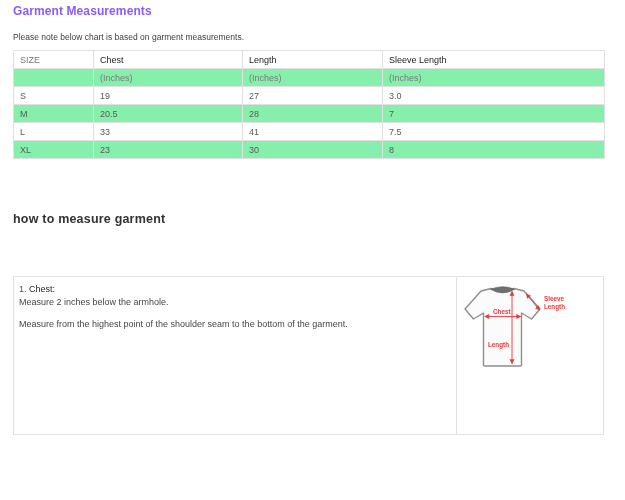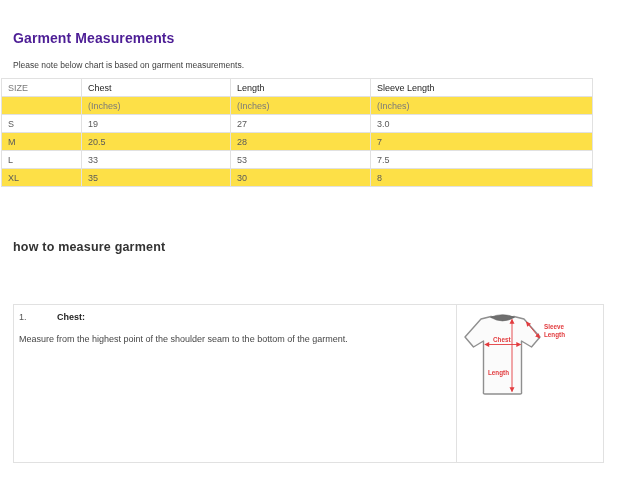--- a/index.html
+++ b/index.html
@@ -5,33 +5,33 @@
   * { box-sizing: border-box; }
   html,body { margin:0; padding:0; }
   body {
     width: 625px; height: 500px;
     background: #ffffff;
     font-family: "Liberation Sans", "DejaVu Sans", sans-serif;
     color: #4a4a4a;
     overflow: hidden;
   }
   h1 {
-    margin: 30px 0 0 13px;
-    font-size: 14px;
+    margin: 4px 0 0 13px;
+    font-size: 12px;
     font-weight: 700;
-    color: #4c1d95;
+    color: #8b5cf6;
     letter-spacing: .1px;
   }
   .note {
     margin: 14px 5px 8px 13px;
     font-size: 8.5px;
     color: #3d3d3d;
   }
   table.size-table {
-    margin-left: 1px;
+    margin-left: 13px;
     width: 591px;
     border-collapse: collapse;
     font-size: 9px;
     table-layout: fixed;
   }
   table.size-table td, table.size-table th {
     border: 1px solid #e1e1e1;
     height: 18px;
     padding: 0 4px 0 6px;
     text-align: left;
@@ -40,21 +40,21 @@
     overflow: hidden;
     white-space: nowrap;
   }
   .col-size { width: 80px; }
   .col-chest { width: 149px; }
   .col-length { width: 140px; }
   .col-sleeve { width: 222px; }
   th.bold-head { font-weight: 700; color: #1f1f1f; }
   .muted { color: #7a7a7a; }
   .cellval { color: #5a5a5a; }
-  tr.stripe { background: #fde047; }
+  tr.stripe { background: #86efac; }
   h2 {
     margin: 53px 0 16px 13px;
     font-size: 12.5px;
     font-weight: 700;
     color: #333333;
     letter-spacing: .2px;
   }
   .measure-box {
     margin: 50px 0 0 13px;
     width: 591px;
@@ -63,21 +63,21 @@
     display: flex;
   }
   .instructions {
     flex: 1 1 auto;
     padding: 6px 8px 0 5px;
     font-size: 9px;
   }
   .step { margin-bottom: 9px; }
   .step-head { line-height: 13px; }
   .step-num { color: #555555; }
-  .step-label { font-weight: 700; color: #1f1f1f; margin-left: 28px; }
+  .step-label { font-weight: 400; color: #1f1f1f; }
   .step-text { line-height: 13px; color: #474747; }
   .diagram-col {
     width: 147px;
     flex: 0 0 147px;
     border-left: 1px solid #e1e1e1;
     padding-top: 3px;
   }
   .diagram-col svg { display: block; }
 </style>
 </head>
@@ -108,41 +108,42 @@
   </tr>
   <tr class="stripe">
     <td class="cellval">M</td>
     <td class="cellval">20.5</td>
     <td class="cellval">28</td>
     <td class="cellval">7</td>
   </tr>
   <tr>
     <td class="cellval">L</td>
     <td class="cellval">33</td>
-    <td class="cellval">53</td>
+    <td class="cellval">41</td>
     <td class="cellval">7.5</td>
   </tr>
   <tr class="stripe">
     <td class="cellval">XL</td>
-    <td class="cellval">35</td>
+    <td class="cellval">23</td>
     <td class="cellval">30</td>
     <td class="cellval">8</td>
   </tr>
 </tbody>
   </table>
 
 <h2>how to measure garment</h2>
 
 <div class="measure-box">
   <div class="instructions">
     <div class="step">
       <div class="step-head">
         <span class="step-num">1.</span>
         <span class="step-label">Chest:</span>
       </div>
+      <div class="step-text">Measure 2 inches below the armhole.</div>
     </div>
     <div class="step">
       <div class="step-text">Measure from the highest point of the shoulder seam to the bottom of the garment.</div>
     </div>
   </div>
   <div class="diagram-col">
     <svg width="146" height="112" viewBox="0 0 146 112" xmlns="http://www.w3.org/2000/svg">
       <defs>
         <marker id="arrE" markerWidth="6" markerHeight="6" refX="4.2" refY="2.5" orient="auto" markerUnits="userSpaceOnUse">
           <path d="M0,0 L5,2.5 L0,5 Z" fill="#e23b3e"></path>

